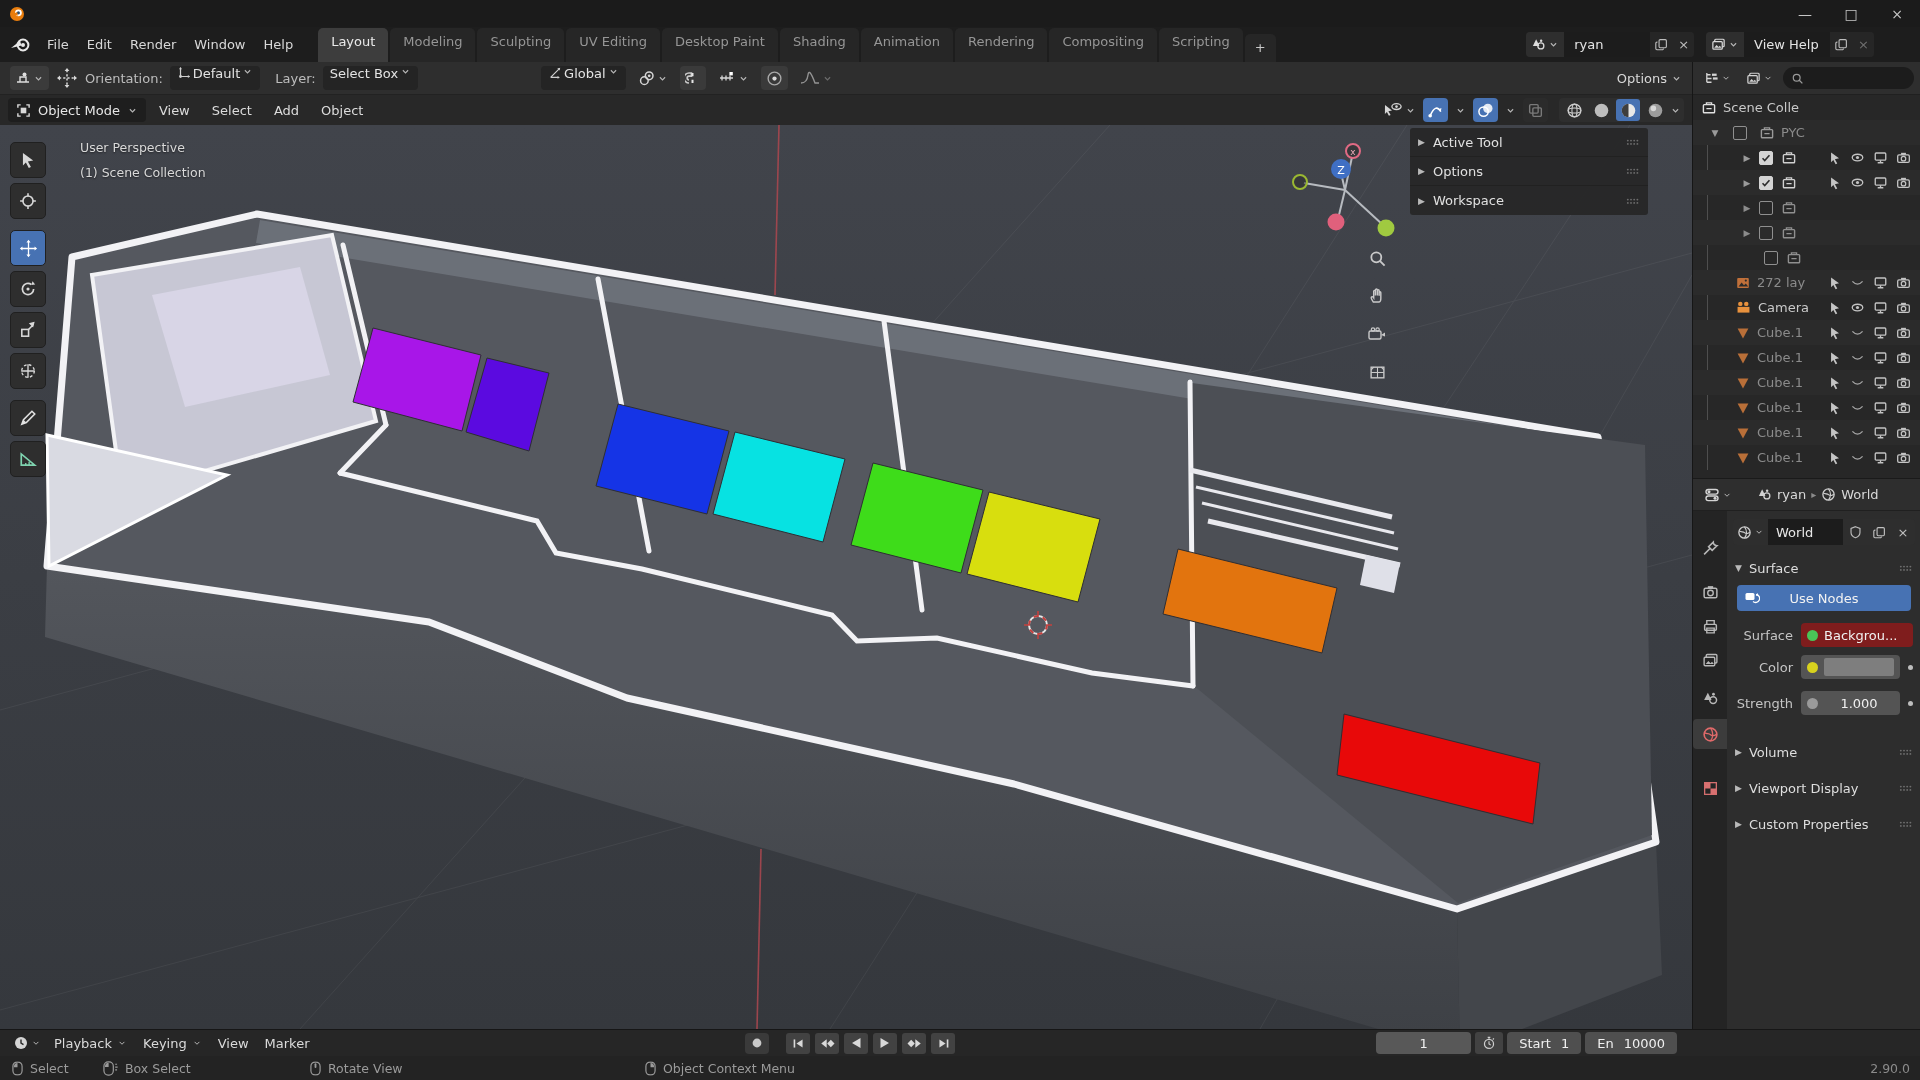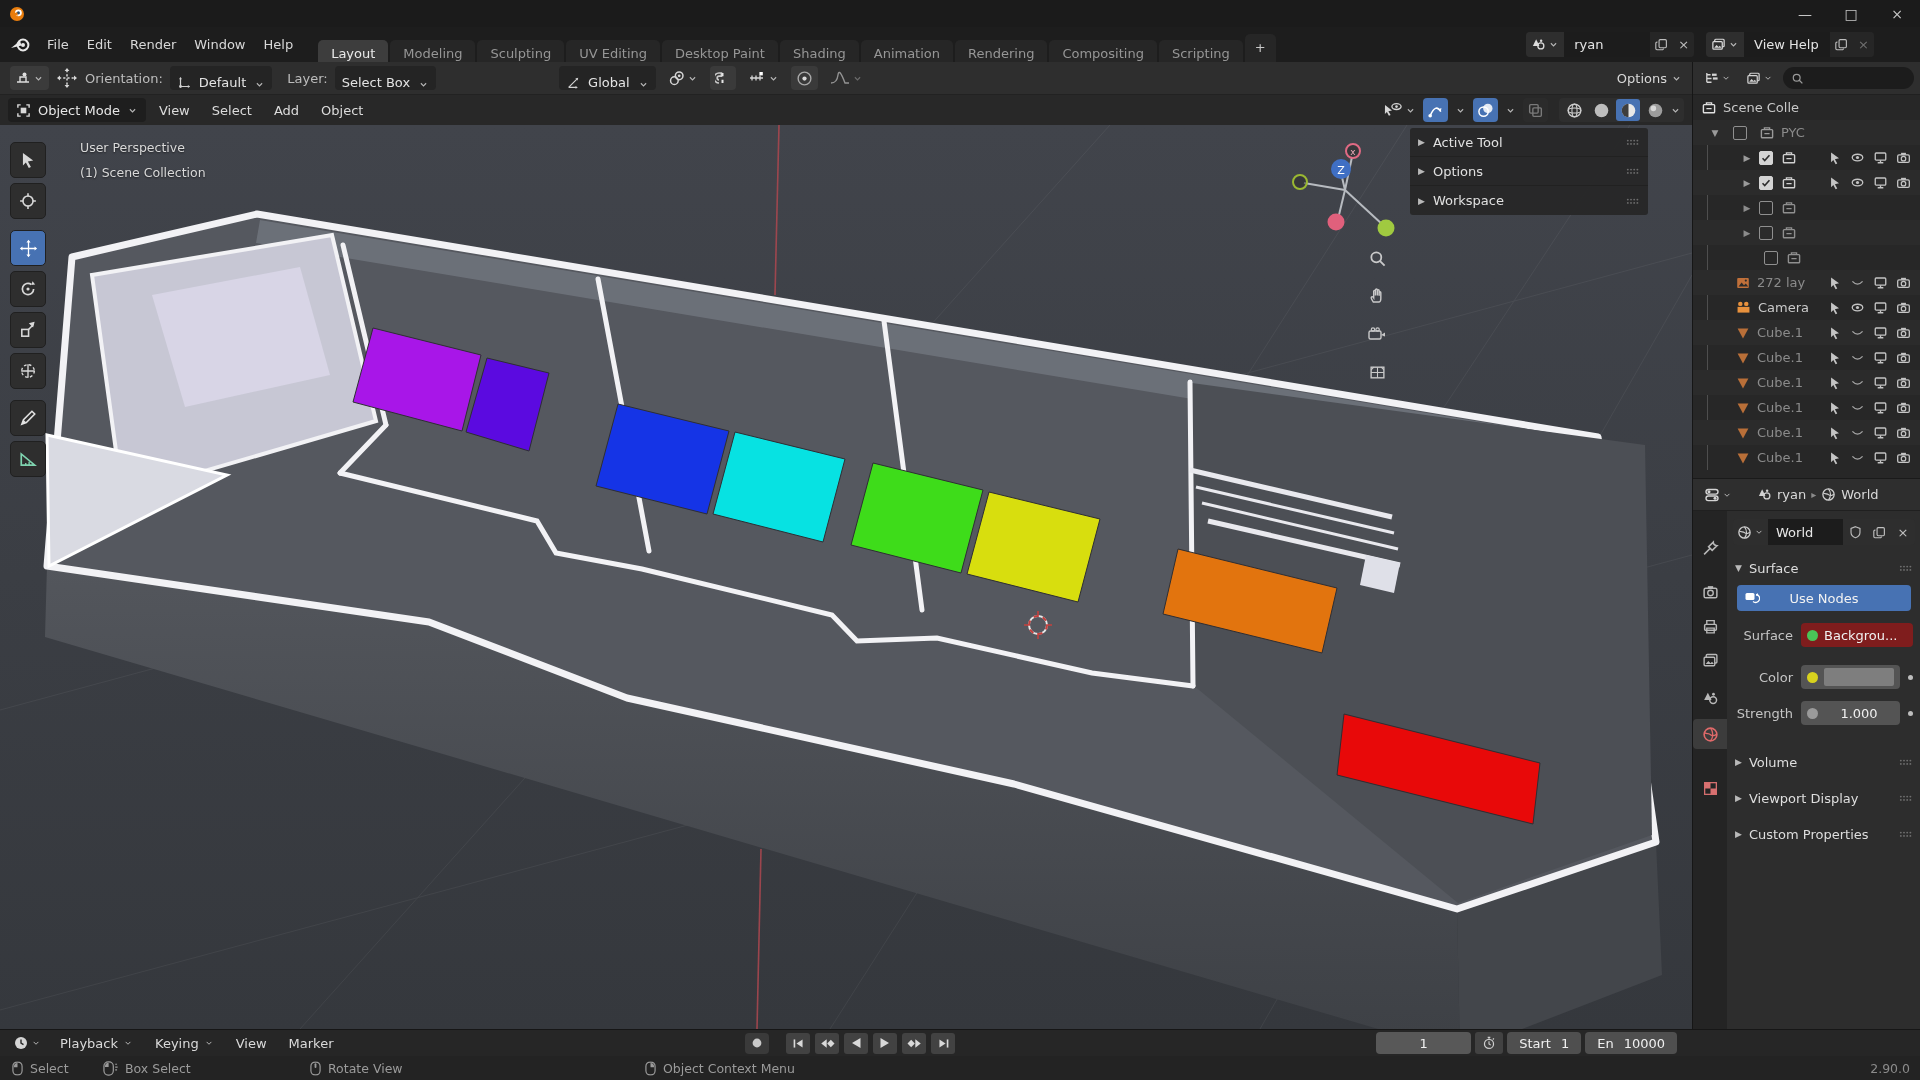--- a/index.html
+++ b/index.html
@@ -10,35 +10,35 @@
 .ico{flex:0 0 auto}
 
 .titlebar{position:absolute;left:0;top:0;width:1920px;height:27px;background:#1b1b1b;display:flex;align-items:center;gap:9px;padding-left:9px;color:#cfcfcf;font-size:12.5px}
 .winbtns{margin-left:auto;display:flex;height:27px}
 .winbtn{width:46px;display:flex;align-items:center;justify-content:center;color:#c6c6c6;font-size:14px}
 
 .topbar{position:absolute;left:0;top:27px;width:1920px;height:35px;background:#1d1d1d;display:flex;align-items:center}
 .blogo{margin:0 6px 0 10px}
 .menu{padding:5px 9px;color:#d8d8d8}
 .tabs{display:flex;gap:2px;align-items:flex-end;margin-left:16px;height:35px}
-.tab{background:#262626;color:#969696;padding:6px 13px 1px;border-radius:5px 5px 0 0;white-space:nowrap}
+.tab{background:#262626;color:#969696;padding:6px 13px 13px;border-radius:5px 5px 0 0;white-space:nowrap}
 .tab.active{background:#3d3d3d;color:#eaeaea}
 .tab.addtab{padding:6px 10px 7px;color:#c8c8c8}
 .topright{margin-left:auto;display:flex;gap:12px;align-items:center;padding-right:46px}
 .idblock{display:flex;align-items:center;height:25px;border-radius:4px;overflow:hidden;background:#262626}
 .idicon{display:flex;align-items:center;gap:2px;background:#2e2e2e;padding:0 5px;height:25px}
 .idname{padding:0 10px;background:#1c1c1c;height:25px;display:flex;align-items:center;min-width:86px;color:#e4e4e4}
 .idbtn{padding:0 5px;color:#bdbdbd;height:25px;display:flex;align-items:center;background:#262626}
 .idbtn.dim{color:#6f6f6f}
 
 .main{position:absolute;left:0;top:62px;width:1920px;height:967px}
 .viewport-area{position:absolute;left:0;top:0;width:1692px;height:967px;background:#3a3d42}
 
 .toolsettings{position:absolute;left:0;top:0;width:1692px;height:33px;background:#2e2e2e;border-bottom:1px solid #222;display:flex;align-items:center;gap:7px;padding:0 10px;z-index:5}
-.widget{background:#242424;border-radius:4px;height:24px;display:flex;align-items:flex-end;padding:0 7px;gap:8px;color:#e3e3e3;white-space:nowrap}
+.widget{background:#242424;border-radius:4px;height:24px;display:flex;align-items:flex-start;padding:0 7px;gap:2px;color:#e3e3e3;white-space:nowrap}
 .iconbtn{background:#3b3b3b;border-radius:4px;height:24px;display:flex;align-items:center;padding:0 5px;gap:2px}
 .iconbtn.flat{background:transparent}
 .lbl{color:#bdbdbd;white-space:nowrap}
 .ts-options{margin-left:auto;display:flex;align-items:center;gap:4px;color:#d8d8d8}
 
 .vp-header{position:absolute;left:0;top:33px;width:1692px;height:30px;background:rgba(40,40,40,.96);display:flex;align-items:center;gap:4px;padding:0 8px;z-index:4}
 .modewidget{background:#1e1e1e;border-radius:4px;height:24px;display:flex;align-items:center;gap:7px;padding:0 8px;color:#e6e6e6}
 .vpmenu{padding:3px 9px;color:#dcdcdc}
 .vph-right{margin-left:auto;display:flex;align-items:center;gap:3px}
 .vpi{background:#2e2e2e;height:24px;display:flex;align-items:center;padding:0 4px;border-radius:4px;gap:2px}
@@ -94,21 +94,21 @@
 .usenodes{margin:4px 10px 0;height:26px;background:#4772b3;border-radius:4px;display:flex;align-items:center;justify-content:center;gap:8px;color:#f2f2f2;position:relative}
 .usenodes svg{position:absolute;left:7px}
 .prow{display:flex;align-items:center;margin:12px 8px 0;gap:8px}
 .prowlbl{width:58px;text-align:right;color:#c4c4c4;flex:0 0 auto}
 .pval{flex:1;height:24px;background:#545454;border-radius:4px;display:flex;align-items:center;padding:0 6px;gap:6px;color:#f0f0f0}
 .pval .sock{width:11px;height:11px;border-radius:50%}
 .pdot{width:5px;height:5px;background:#bdbdbd;border-radius:50%;flex:0 0 auto}
 .colorfield{flex:1;height:18px;background:#7e7e7e;border-radius:2px}
 .slider{flex:1;text-align:center}
 
-.timeline{position:absolute;left:0;top:1029px;width:1920px;height:27px;background:#262626;border-top:1px solid #161616;display:flex;align-items:center;padding:0 8px;gap:6px}
+.timeline{position:absolute;left:0;top:1029px;width:1920px;height:27px;background:#262626;border-top:1px solid #161616;display:flex;align-items:center;padding:0 8px;gap:0}
 .tmenu{padding:3px 8px;color:#dadada;display:flex;align-items:center;gap:5px}
 .transport{position:absolute;left:745px;display:flex;align-items:center;gap:5px}
 .tbtn{width:24px;height:21px;background:#424242;border-radius:3px;display:flex;align-items:center;justify-content:center}
 .tbtn.rec{background:#3a3a3a;border-radius:4px;margin-right:12px}
 .tfields{position:absolute;right:243px;display:flex;gap:4px;align-items:center}
 .tfield{height:22px;background:#4f4f4f;border-radius:4px;display:flex;align-items:center;justify-content:center;gap:10px;color:#f0f0f0;padding:0 12px}
 .tfield.cur{width:95px;background:#585858}
 
 .statusbar{position:absolute;left:0;top:1056px;width:1920px;height:24px;background:#232323;display:flex;align-items:center;color:#9b9b9b;font-size:12.5px}
 .sitem{display:flex;align-items:center;gap:7px;position:absolute}
@@ -1062,21 +1062,21 @@
               </svg>
             <span>Use Nodes</span>
           </div>
           <div class="prow">
             <span class="prowlbl">Surface</span>
             <span class="pval" style="background:#7f1d1d">
               <span class="sock" style="background:#49c457"></span>
               <span>Backgrou...</span>
             </span>
           </div>
-          <div class="prow" style="margin-top:18px">
+          <div class="prow" style="margin-top:8px">
             <span class="prowlbl">Color</span>
             <span class="pval">
               <span class="sock" style="background:#d8d21e"></span>
               <span class="colorfield"></span>
             </span>
             <span class="pdot"></span>
           </div>
           <div class="prow">
             <span class="prowlbl">Strength</span>
             <span class="pval">

